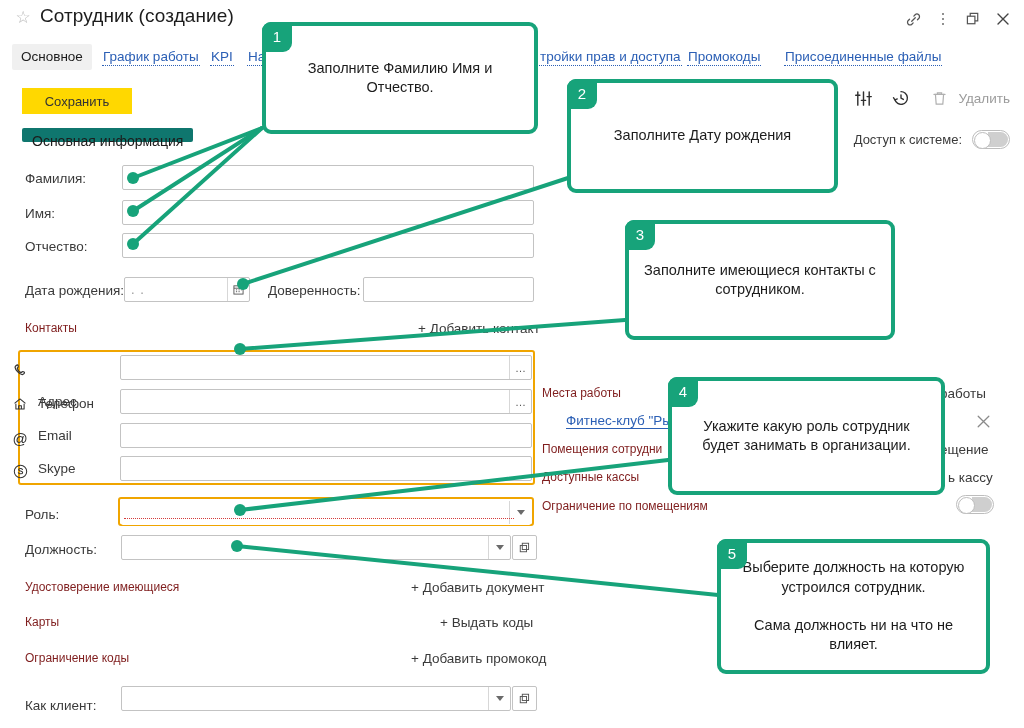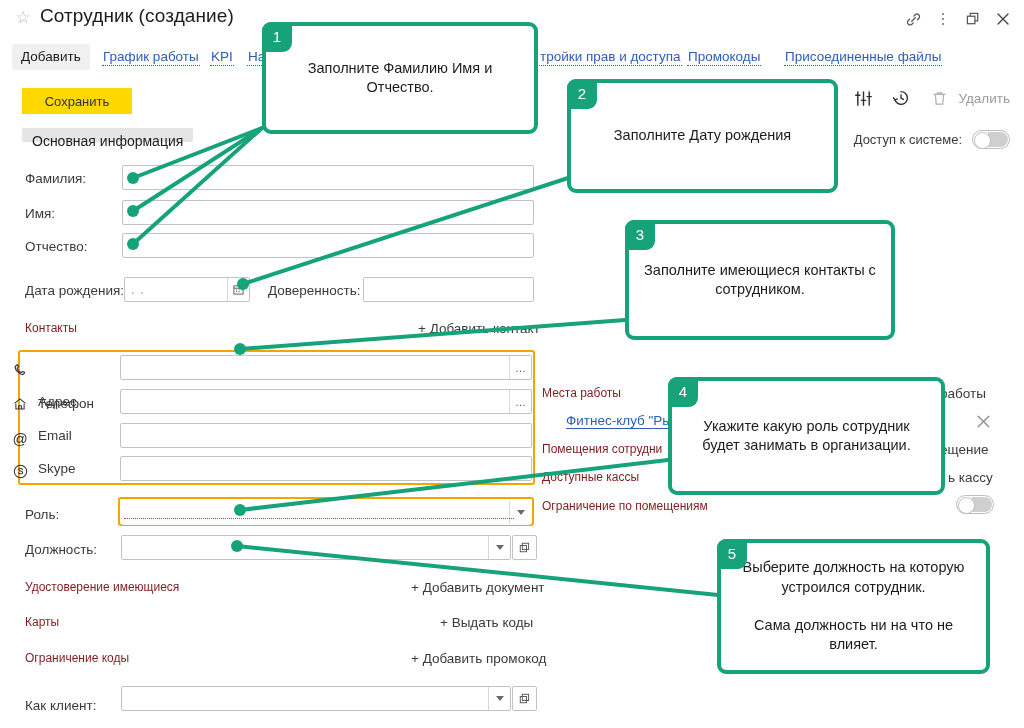--- a/index.html
+++ b/index.html
@@ -36,21 +36,21 @@
 
   
   .btn-save { position:absolute; left:22px; top:88px; width:110px; height:26px;
     background:#ffd800; color:#333; font-size:13px; display:flex; align-items:center;
     justify-content:center; border:none; cursor:pointer; }
   .tool-right { position:absolute; right:14px; top:86px; display:flex; align-items:center; gap:14px; }
   .tool-ic { width:24px; height:24px; display:flex; align-items:center; justify-content:center;
     color:#3a3a3a; }
   .tool-del { display:flex; align-items:center; gap:7px; color:#9b9b9b; font-size:13.5px; }
   .subtab { position:absolute; left:22px; top:128px; height:14px; line-height:26px;
-    padding:0 10px; background:#e5e5e5; font-size:14px; color:#1c1c1c; border-radius:2px; }
+    padding:0 10px; background:#0f766e; font-size:14px; color:#1c1c1c; border-radius:2px; }
   .sys-access { position:absolute; right:14px; top:130px; display:flex; align-items:center; gap:10px;
     font-size:13px; color:#3a3a3a; }
 
   
   .toggle { width:38px; height:19px; border-radius:10px; background:#fff;
     border:1.4px solid #bdbdbd; position:relative; display:inline-block; }
   .toggle::after { content:""; position:absolute; left:1px; top:1px; width:15px; height:15px;
     border-radius:50%; background:#fff; border:1.4px solid #bdbdbd; }
   .toggle::before { content:""; position:absolute; right:1px; top:1px; width:20px; height:15px;
     border-radius:0 9px 9px 0; background:#cfcfcf; }
@@ -131,21 +131,21 @@
       </div>
       <div class="tb-btn">
         <svg width="16" height="16" viewBox="0 0 16 16" fill="none" stroke="#444" stroke-width="1.4" stroke-linecap="round">
           <path d="M3 3l10 10M13 3L3 13"></path>
         </svg>
       </div>
     </div>
   </div>
 
   <div class="tabs">
-    <div class="tab active" style="left:12px;">Добавить</div>
+    <div class="tab active" style="left:12px;">Основное</div>
     <div class="tab link" style="left:102px;">График работы</div>
     <div class="tab link" style="left:210px;">KPI</div>
     <div class="tab link" style="left:247px;">На</div>
     <div class="tab link" style="left:539px;">тройки прав и доступа</div>
     <div class="tab link" style="left:687px;text-align:center;">Промокоды</div>
     <div class="tab link" style="left:784px;">Присоединенные файлы</div>
   </div>
 
   <div class="btn-save">Сохранить</div>
 

